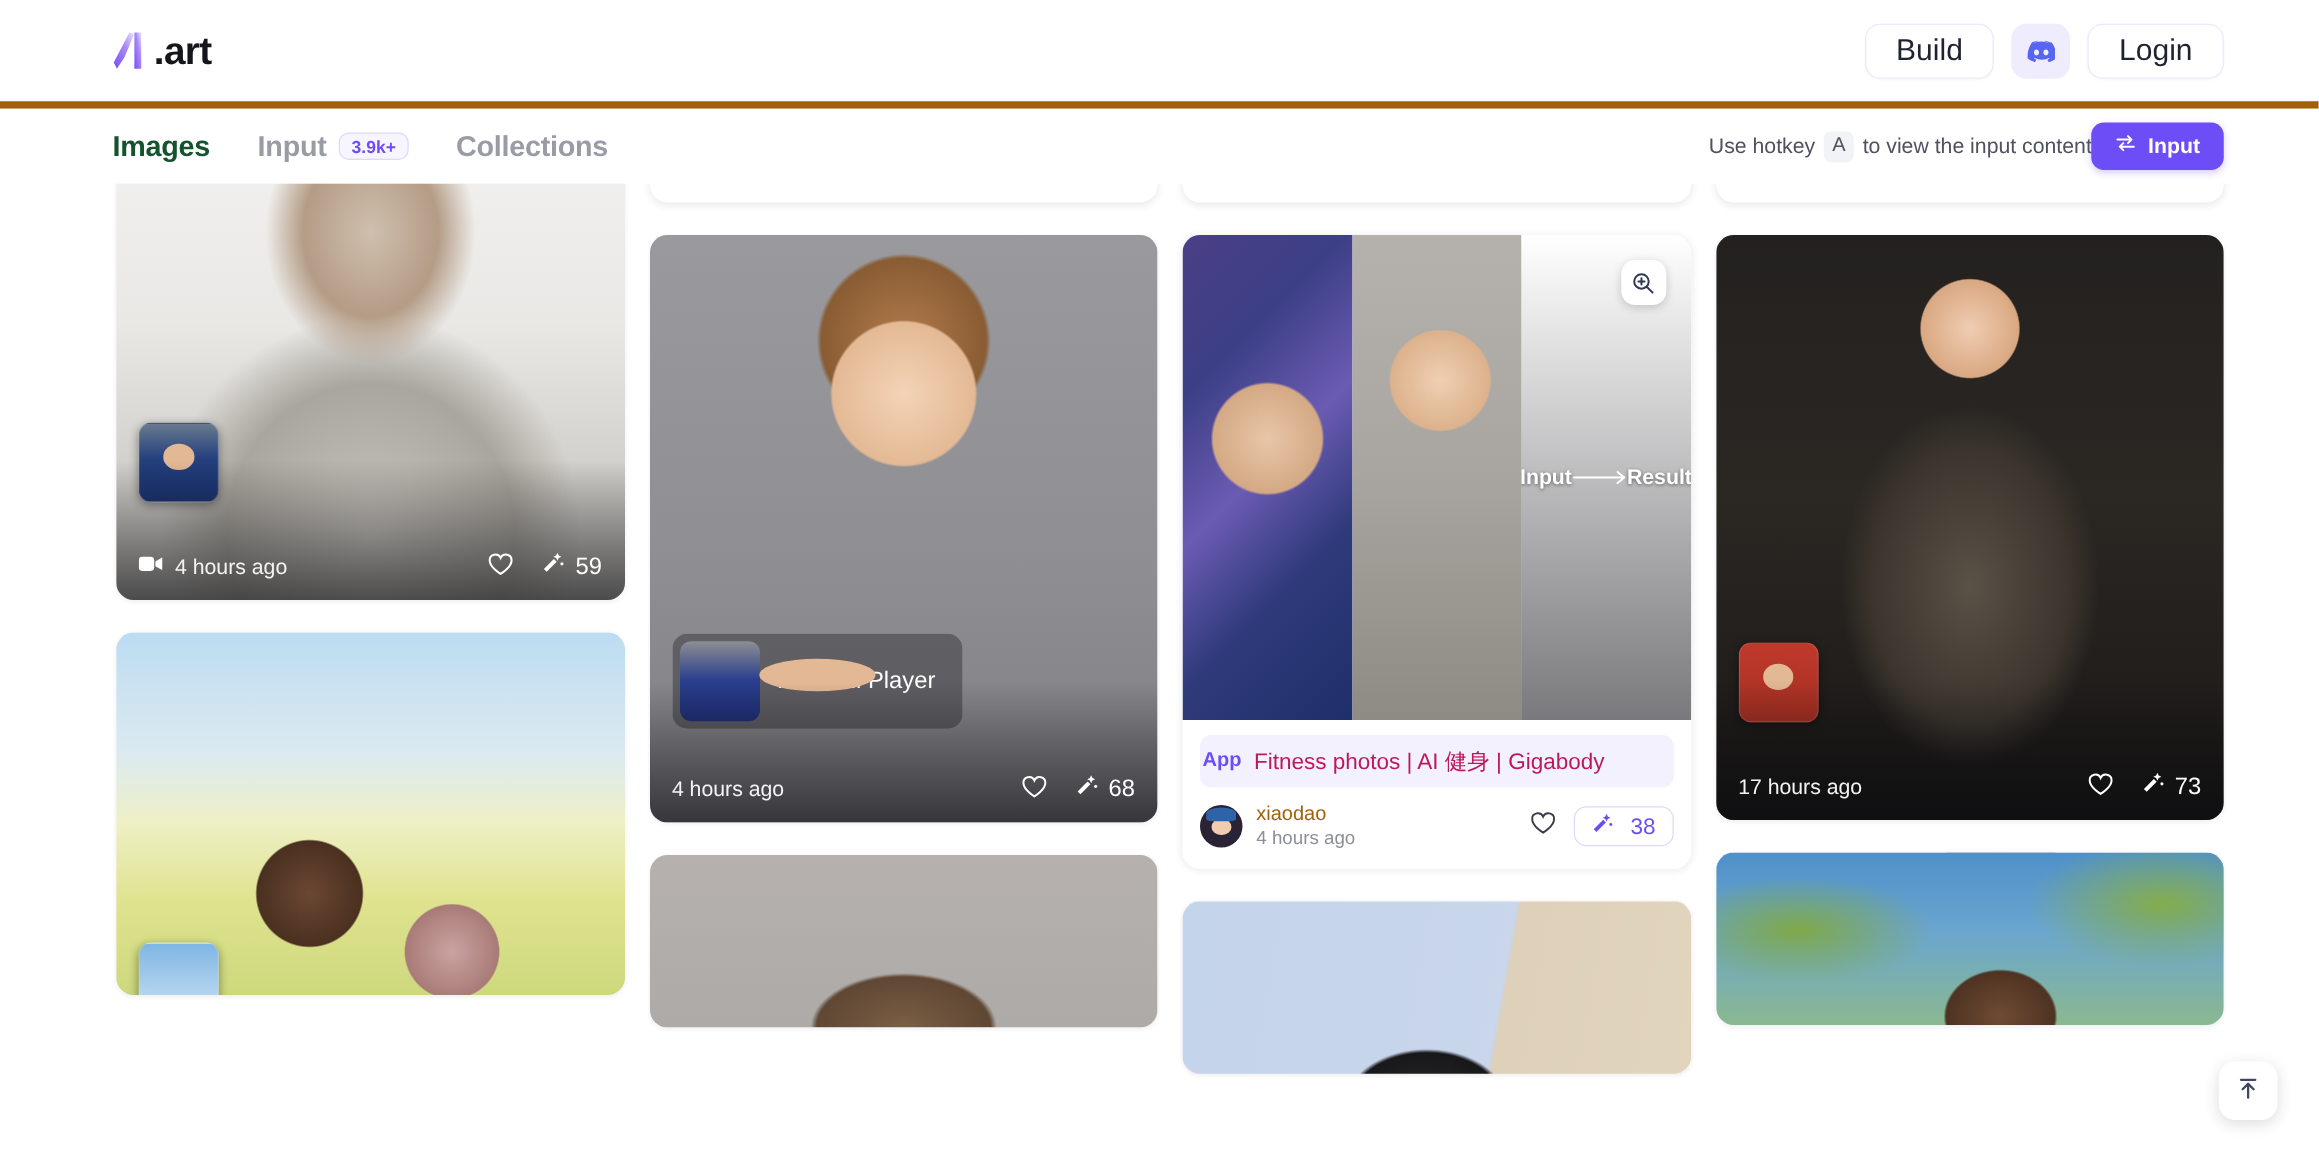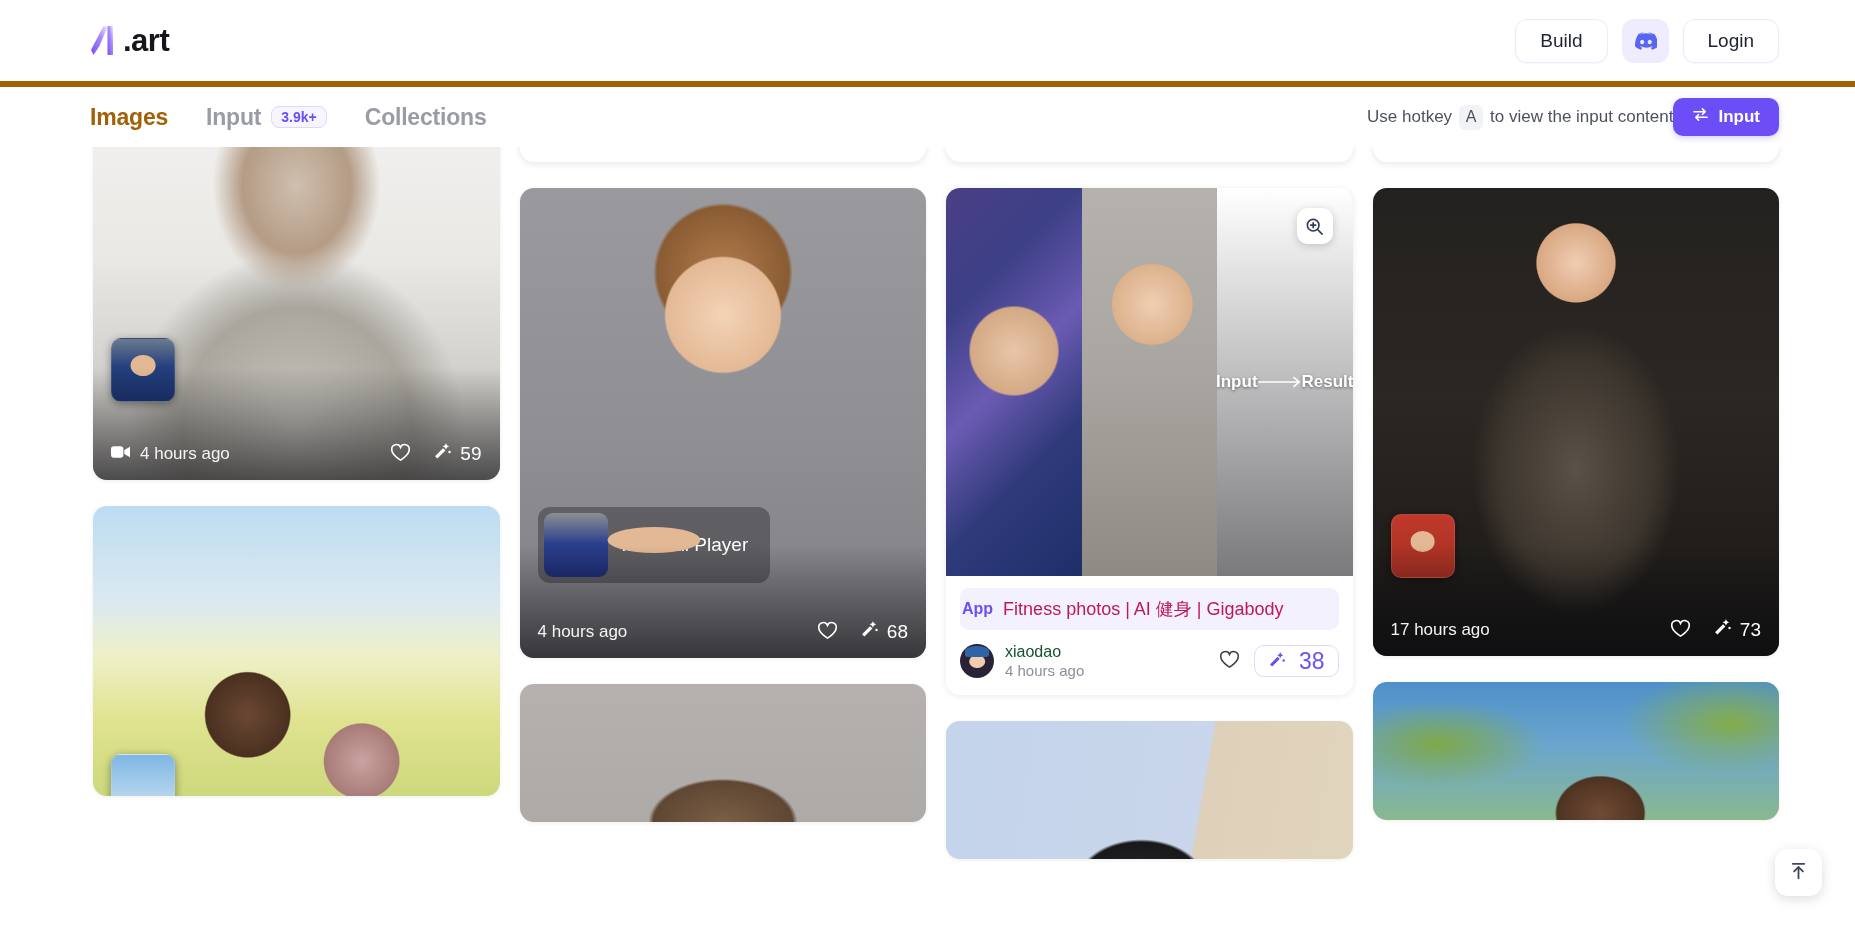--- a/index.html
+++ b/index.html
@@ -27,40 +27,40 @@
     width:30px;height:33px;position:relative;display:block;
   }
   .logo-text{
     font-size:31px;font-weight:700;letter-spacing:-0.5px;color:#15161c;
     line-height:1;margin-left:1px;
   }
   .topbar-right{margin-left:auto;display:flex;align-items:center;gap:14px;}
   .btn-outline{
     height:44px;min-width:92px;padding:0 24px;
     border:1px solid #ece9fb;border-radius:12px;background:#fff;
-    font-size:19px;color:#1f2330;font-family:inherit;cursor:pointer;
+    font-size:24px;color:#1f2330;font-family:inherit;cursor:pointer;
     display:flex;align-items:center;justify-content:center;
     box-shadow:0 1px 2px rgba(90,70,180,.05);
   }
   .btn-discord{
     width:47px;height:44px;border-radius:12px;background:#eeecfd;
     display:flex;align-items:center;justify-content:center;cursor:pointer;border:none;
   }
 
   
   .subnav{
     height:60px;display:flex;align-items:center;
     padding:0 76px 0 90px;background:#fff;position:relative;
   }
   .tabs{display:flex;align-items:center;gap:38px;}
   .tab{
     font-size:23px;font-weight:700;color:#9a9ca5;cursor:pointer;
     display:flex;align-items:center;gap:10px;letter-spacing:-.2px;
   }
-  .tab.active{color:#a16207;}
+  .tab.active{color:#14532d;}
   .badge{
     font-size:14px;font-weight:600;color:#6d4df6;
     border:1px solid #ded8fb;background:#f7f5ff;border-radius:8px;
     padding:3px 9px;line-height:1;letter-spacing:0;
   }
   .subnav-right{margin-left:auto;display:flex;align-items:center;}
   .hotkey-hint{
     font-size:17px;color:#4e525f;display:flex;align-items:center;gap:7px;
     white-space:nowrap;
   }
@@ -146,26 +146,26 @@
   .app-chip{
     background:#f3f1fd;border-radius:9px;padding:9px 2px;display:flex;
     align-items:center;gap:10px;
   }
   .app-tag{color:#6d4df6;font-weight:700;font-size:16px;}
   .app-name{font-size:18px;color:#be185d;white-space:nowrap;overflow:hidden;text-overflow:ellipsis;}
   .user-row{display:flex;align-items:center;gap:11px;margin-top:12px;}
   .avatar{width:34px;height:34px;border-radius:50%;overflow:hidden;flex:0 0 auto;
           background:#2a2336;position:relative;}
   .uinfo{display:flex;flex-direction:column;line-height:1.25;}
-  .uname{font-size:16px;color:#14532d;}
+  .uname{font-size:16px;color:#a16207;}
   .utime{font-size:15px;color:#8c8f99;}
   .user-right{margin-left:auto;display:flex;align-items:center;gap:14px;}
   .pill-count{
     border:1px solid #ded8fb;border-radius:10px;height:32px;padding:0 13px;
-    display:flex;align-items:center;gap:13px;color:#6d4df6;font-size:23px;background:#fff;
+    display:flex;align-items:center;gap:13px;color:#6d4df6;font-size:18px;background:#fff;
   }
   .heart{cursor:pointer;}
 
   
   .scroll-top{
     position:absolute;right:33px;bottom:32px;width:47px;height:47px;border-radius:13px;
     background:#fff;box-shadow:0 3px 12px rgba(30,35,60,.16);
     display:flex;align-items:center;justify-content:center;cursor:pointer;z-index:20;
   }
 

